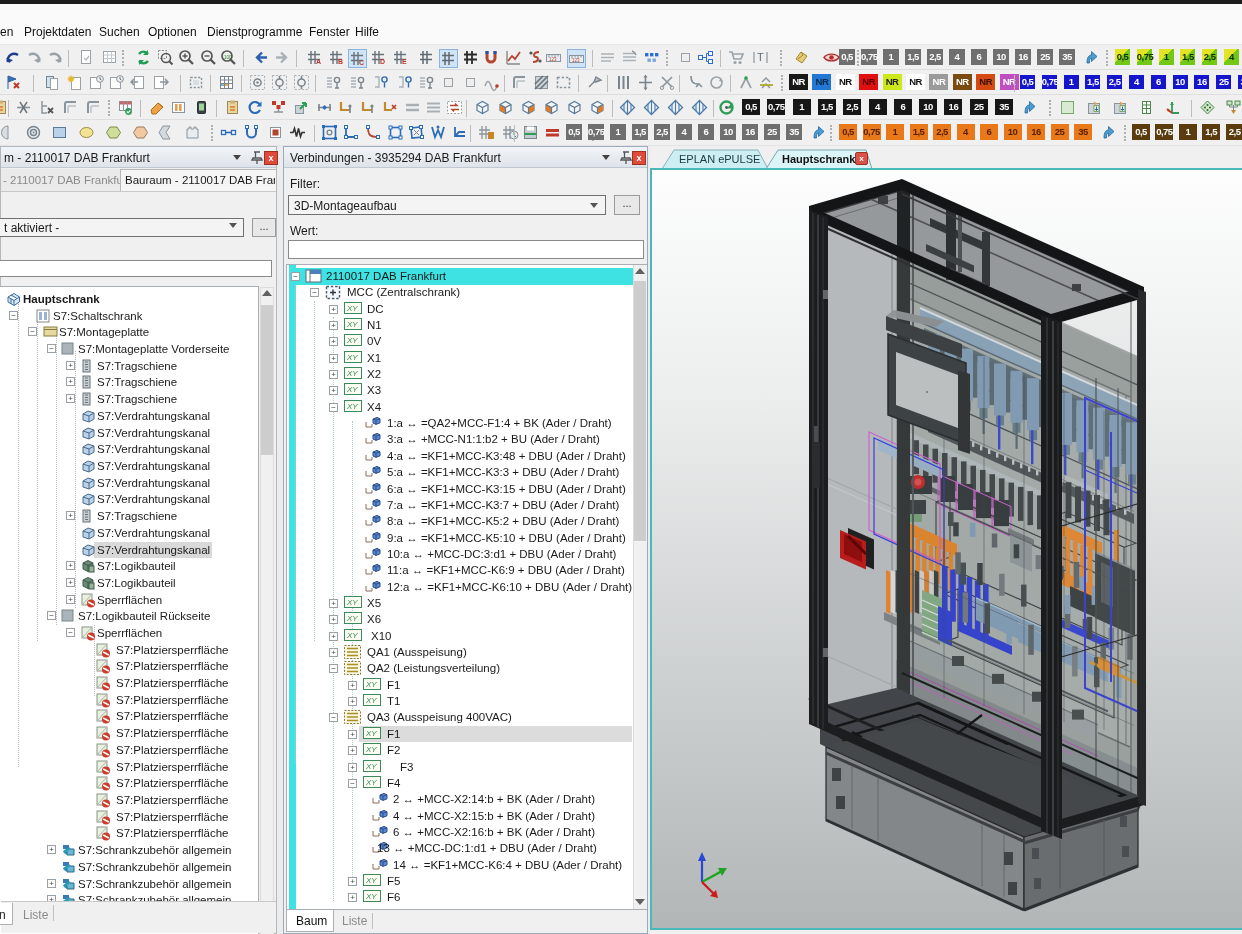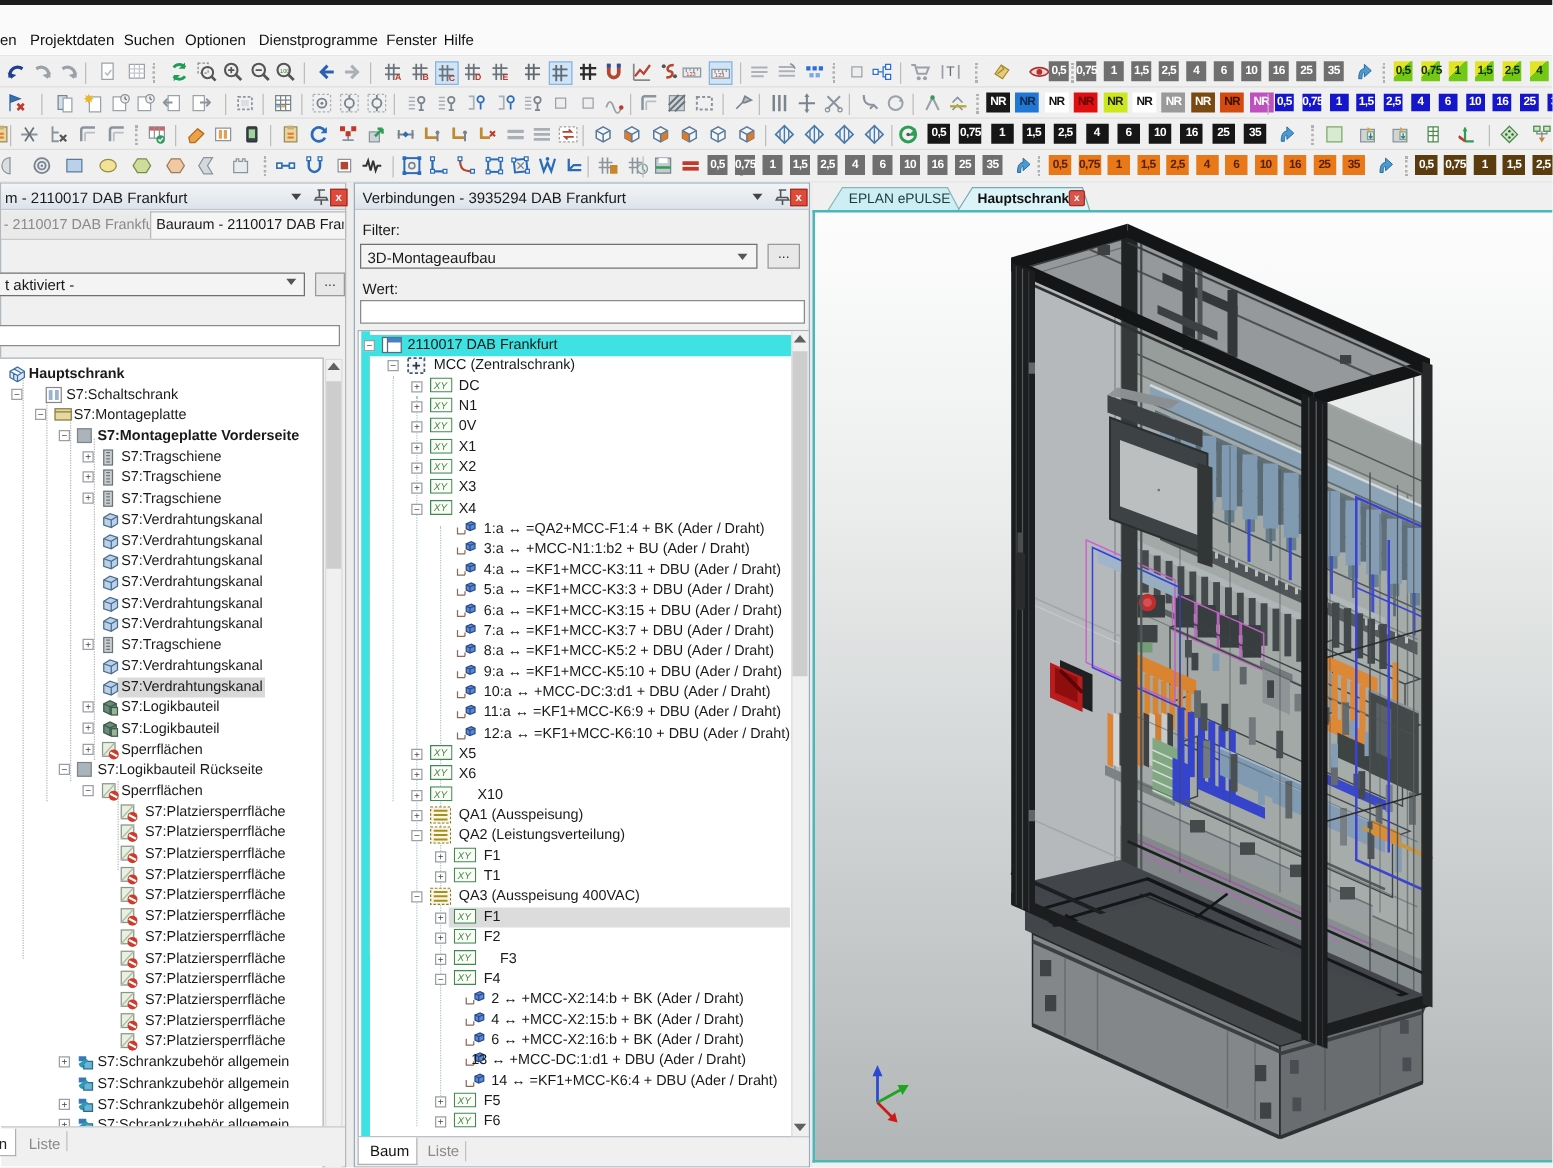--- a/index.html
+++ b/index.html
@@ -1005,21 +1005,21 @@
       <span class="exp" style="left:32px;top:41px">−</span>
       <svg class="a" style="left:47px;top:39px" width="15" height="13">
         <rect x="1" y="2" width="13" height="9" fill="#e6d9a0" stroke="#8a7a40"></rect>
         <path d="M1 4.5 h13" stroke="#8a7a40"></path>
       </svg>
       <div class="tr" style="left:63px;top:40px;font-weight:normal">S7:Montageplatte</div>
       <span class="exp" style="left:51px;top:58px">−</span>
       <svg class="a" style="left:65px;top:56px" width="13" height="13">
         <rect x="1" y="1" width="11" height="11" fill="#aab4ba" stroke="#7a848a"></rect>
       </svg>
-      <div class="tr" style="left:82px;top:57px;font-weight:bold">S7:Montageplatte Vorderseite</div>
+      <div class="tr" style="left:82px;top:57px;font-weight:normal">S7:Montageplatte Vorderseite</div>
       <span class="exp" style="left:70px;top:75px">+</span>
       <svg class="a" style="left:85px;top:73px" width="12" height="14">
         <rect x="2" y="1" width="7" height="12" fill="#c8ced2" stroke="#6a737a"></rect>
         <path d="M4 3 h3 M4 5.5 h3 M4 8 h3 M4 10.5 h3" stroke="#6a737a"></path>
       </svg>
       <div class="tr" style="left:101px;top:74px;font-weight:normal">S7:Tragschiene</div>
       <span class="exp" style="left:70px;top:91px">+</span>
       <svg class="a" style="left:85px;top:89px" width="12" height="14">
         <rect x="2" y="1" width="7" height="12" fill="#c8ced2" stroke="#6a737a"></rect>
         <path d="M4 3 h3 M4 5.5 h3 M4 8 h3 M4 10.5 h3" stroke="#6a737a"></path>
@@ -1321,21 +1321,21 @@
       <path d="M3 6 v5 h6 M9 8 v3" fill="none" stroke="#8a6a5a"></path>
       <path d="M10 3 l4-1.6 3 1.4 v4 l-4 1.6 -3-1.4z" fill="#5a8ad4" stroke="#2a4a8a"></path>
       <path d="M10 3 l3 1.2 4-1.4 M13 4.2 v4" fill="none" stroke="#2a4a8a"></path>
     </svg>
     <div class="tr" style="left:103px;top:286px">3:a ↔ +MCC-N1:1:b2 + BU (Ader / Draht)</div>
     <svg class="a" style="left:79px;top:302px" width="20" height="15">
       <path d="M3 6 v5 h6 M9 8 v3" fill="none" stroke="#8a6a5a"></path>
       <path d="M10 3 l4-1.6 3 1.4 v4 l-4 1.6 -3-1.4z" fill="#5a8ad4" stroke="#2a4a8a"></path>
       <path d="M10 3 l3 1.2 4-1.4 M13 4.2 v4" fill="none" stroke="#2a4a8a"></path>
     </svg>
-    <div class="tr" style="left:103px;top:303px">4:a ↔ =KF1+MCC-K3:11 + DBU (Ader / Draht)</div>
+    <div class="tr" style="left:103px;top:303px">4:a ↔ =KF1+MCC-K3:48 + DBU (Ader / Draht)</div>
     <svg class="a" style="left:79px;top:318px" width="20" height="15">
       <path d="M3 6 v5 h6 M9 8 v3" fill="none" stroke="#8a6a5a"></path>
       <path d="M10 3 l4-1.6 3 1.4 v4 l-4 1.6 -3-1.4z" fill="#5a8ad4" stroke="#2a4a8a"></path>
       <path d="M10 3 l3 1.2 4-1.4 M13 4.2 v4" fill="none" stroke="#2a4a8a"></path>
     </svg>
     <div class="tr" style="left:103px;top:319px">5:a ↔ =KF1+MCC-K3:3 + DBU (Ader / Draht)</div>
     <svg class="a" style="left:79px;top:335px" width="20" height="15">
       <path d="M3 6 v5 h6 M9 8 v3" fill="none" stroke="#8a6a5a"></path>
       <path d="M10 3 l4-1.6 3 1.4 v4 l-4 1.6 -3-1.4z" fill="#5a8ad4" stroke="#2a4a8a"></path>
       <path d="M10 3 l3 1.2 4-1.4 M13 4.2 v4" fill="none" stroke="#2a4a8a"></path>
@@ -1387,21 +1387,21 @@
     <svg class="a" style="left:60px;top:465px" width="18" height="12">
       <rect x="0.5" y="0.5" width="17" height="11" fill="#fdfdf4" stroke="#3a8a5a"></rect>
       <text x="3" y="9" font-size="8" fill="#3a8a5a" font-style="italic">XY</text>
     </svg>
     <div class="tr" style="left:83px;top:466px">X6</div>
     <span class="exp" style="left:45px;top:485px">+</span>
     <svg class="a" style="left:60px;top:482px" width="18" height="12">
       <rect x="0.5" y="0.5" width="17" height="11" fill="#fdfdf4" stroke="#3a8a5a"></rect>
       <text x="3" y="9" font-size="8" fill="#3a8a5a" font-style="italic">XY</text>
     </svg>
-    <div class="tr" style="left:98px;top:483px">X10</div>
+    <div class="tr" style="left:87px;top:483px">X10</div>
     <span class="exp" style="left:45px;top:501px">+</span>
     <svg class="a" style="left:60px;top:498px" width="17" height="14">
       <rect x="0.5" y="0.5" width="16" height="13" fill="#fbf6e4" stroke="#8a7a30" stroke-dasharray="2 1.4"></rect>
       <path d="M3 3.5 h11 M3 7 h11 M3 10.5 h11" stroke="#a89020" stroke-width="1.6"></path>
     </svg>
     <div class="tr" style="left:83px;top:499px">QA1 (Ausspeisung)</div>
     <span class="exp" style="left:45px;top:517px">−</span>
     <svg class="a" style="left:60px;top:514px" width="17" height="14">
       <rect x="0.5" y="0.5" width="16" height="13" fill="#fbf6e4" stroke="#8a7a30" stroke-dasharray="2 1.4"></rect>
       <path d="M3 3.5 h11 M3 7 h11 M3 10.5 h11" stroke="#a89020" stroke-width="1.6"></path>

